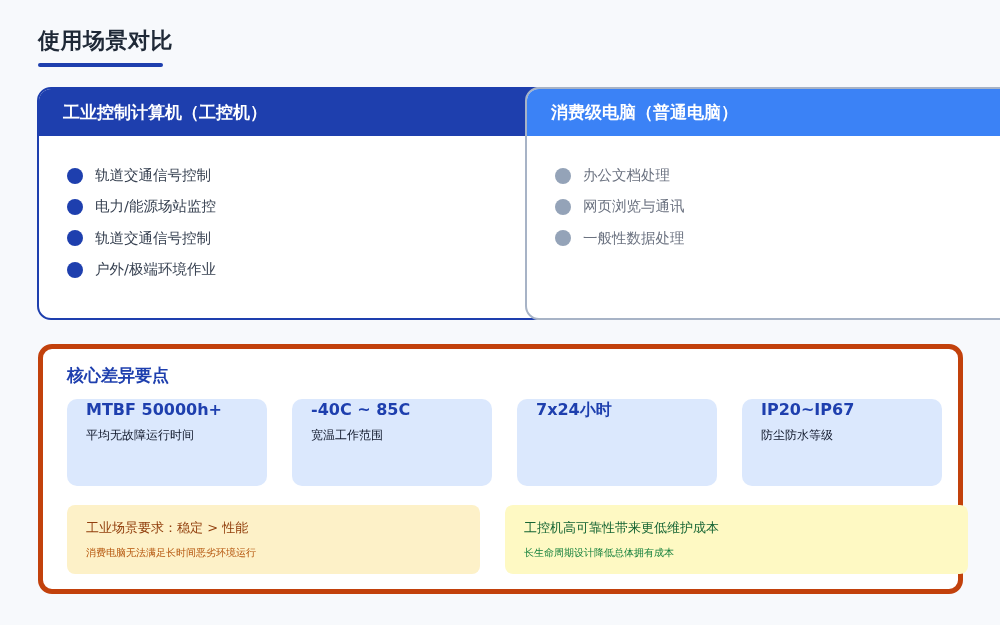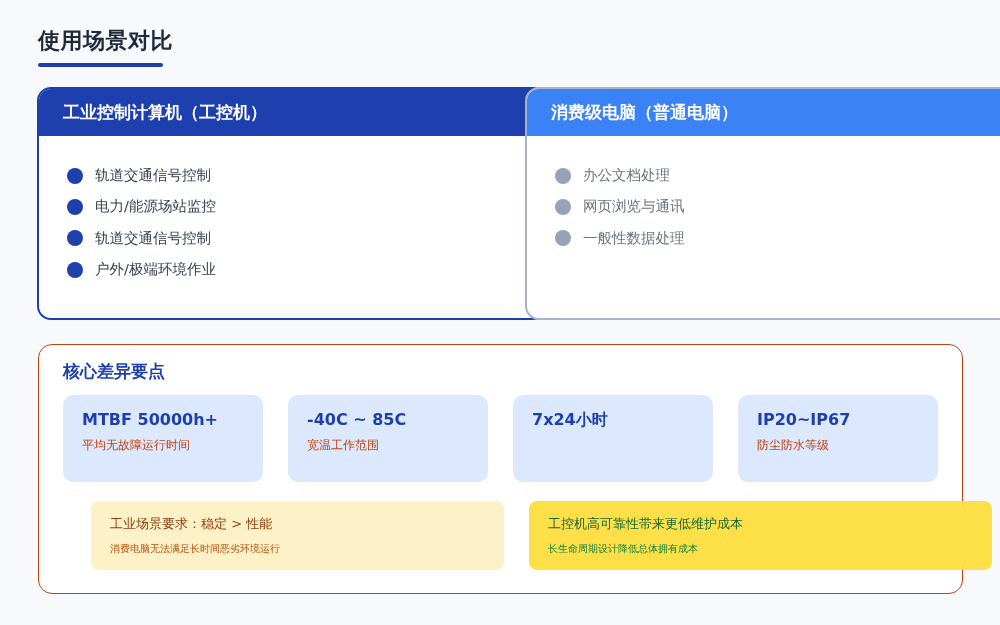--- a/index.html
+++ b/index.html
@@ -38,39 +38,38 @@
     font-size: 14.5px;
   }
   .dot { width: 16px; height: 16px; border-radius: 50%; margin-right: 12px; flex-shrink: 0; }
   .card.ipc .dot { background: #1e3fae; }
   .card.ipc li span.text { color: #374151; }
   .card.pc .dot { background: #94a3b8; }
   .card.pc li span.text { color: #6b7280; }
 
   .diff-panel {
     position: absolute; left: 38px; top: 344px; width: 925px; height: 250px;
-    background: #ffffff; border: 1px solid #c2410c; border-radius: 14px;
+    background: #ffffff; border: 5px solid #c2410c; border-radius: 14px;
   }
   .diff-title {
     position: absolute; left: 24px; top: 15px;
     font-size: 17px; font-weight: bold; color: #1e3fae;
   }
   .metric {
     position: absolute; top: 50px; width: 200px; height: 87px;
-    background: #dbe8fd; border-radius: 10px; padding: 15px 0 0 19px;
+    background: #dbe8fd; border-radius: 10px; padding: 1px 0 0 19px;
   }
   .metric-value { font-size: 16px; font-weight: bold; color: #1e3fae; margin-bottom: 8px; }
-  .metric-label { font-size: 12px; color: #c2410c; }
+  .metric-label { font-size: 12px; color: #0f172a; }
   .note {
     position: absolute; top: 156px; height: 69px; border-radius: 8px;
     padding: 14px 0 0 19px;
-    margin-left: 28px;
   }
   .note.warn { left: 24px; width: 413px; background: #fdf1c8; }
-  .note.good { left: 462px; width: 463px; background: #fde047; }
+  .note.good { left: 462px; width: 463px; background: #fef9c3; }
   .note-main { font-size: 13px; margin-bottom: 9px; }
   .note-sub { font-size: 10px; }
   .note.warn .note-main { color: #92400e; }
   .note.warn .note-sub { color: #b45309; }
   .note.good .note-main { color: #166534; }
   .note.good .note-sub { color: #15803d; }
 </style>
 </head>
 <body>
 

